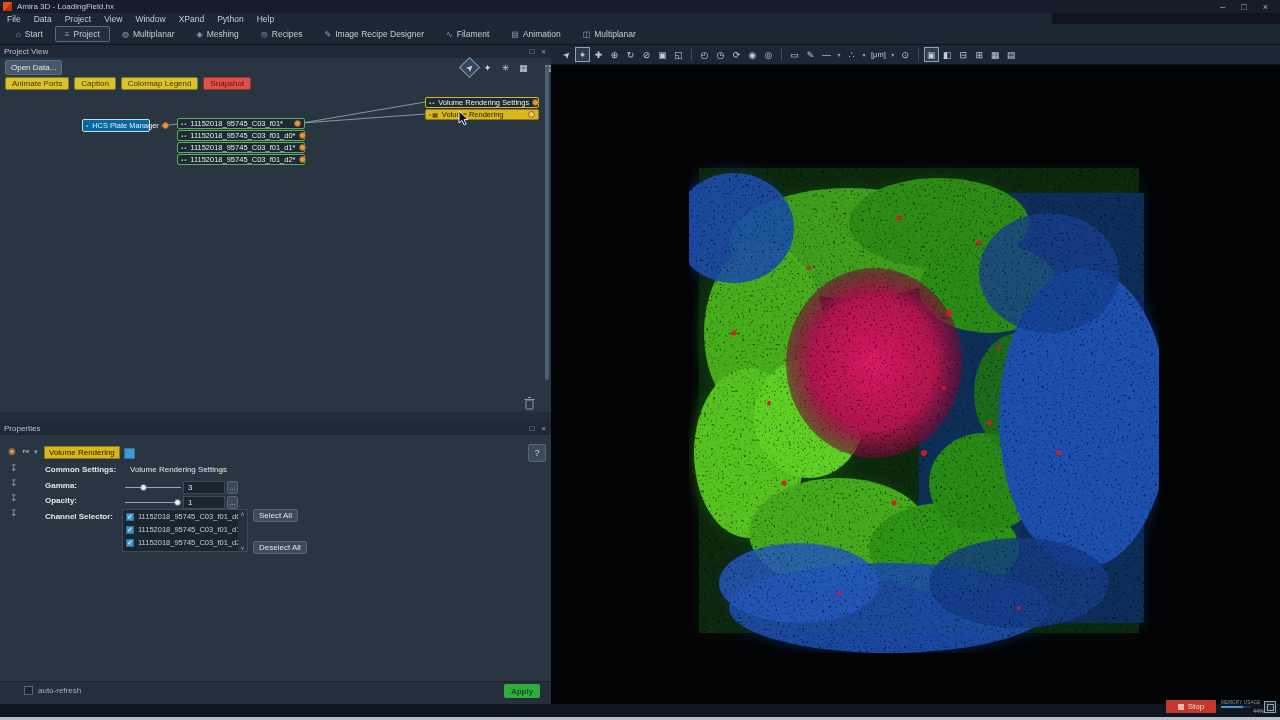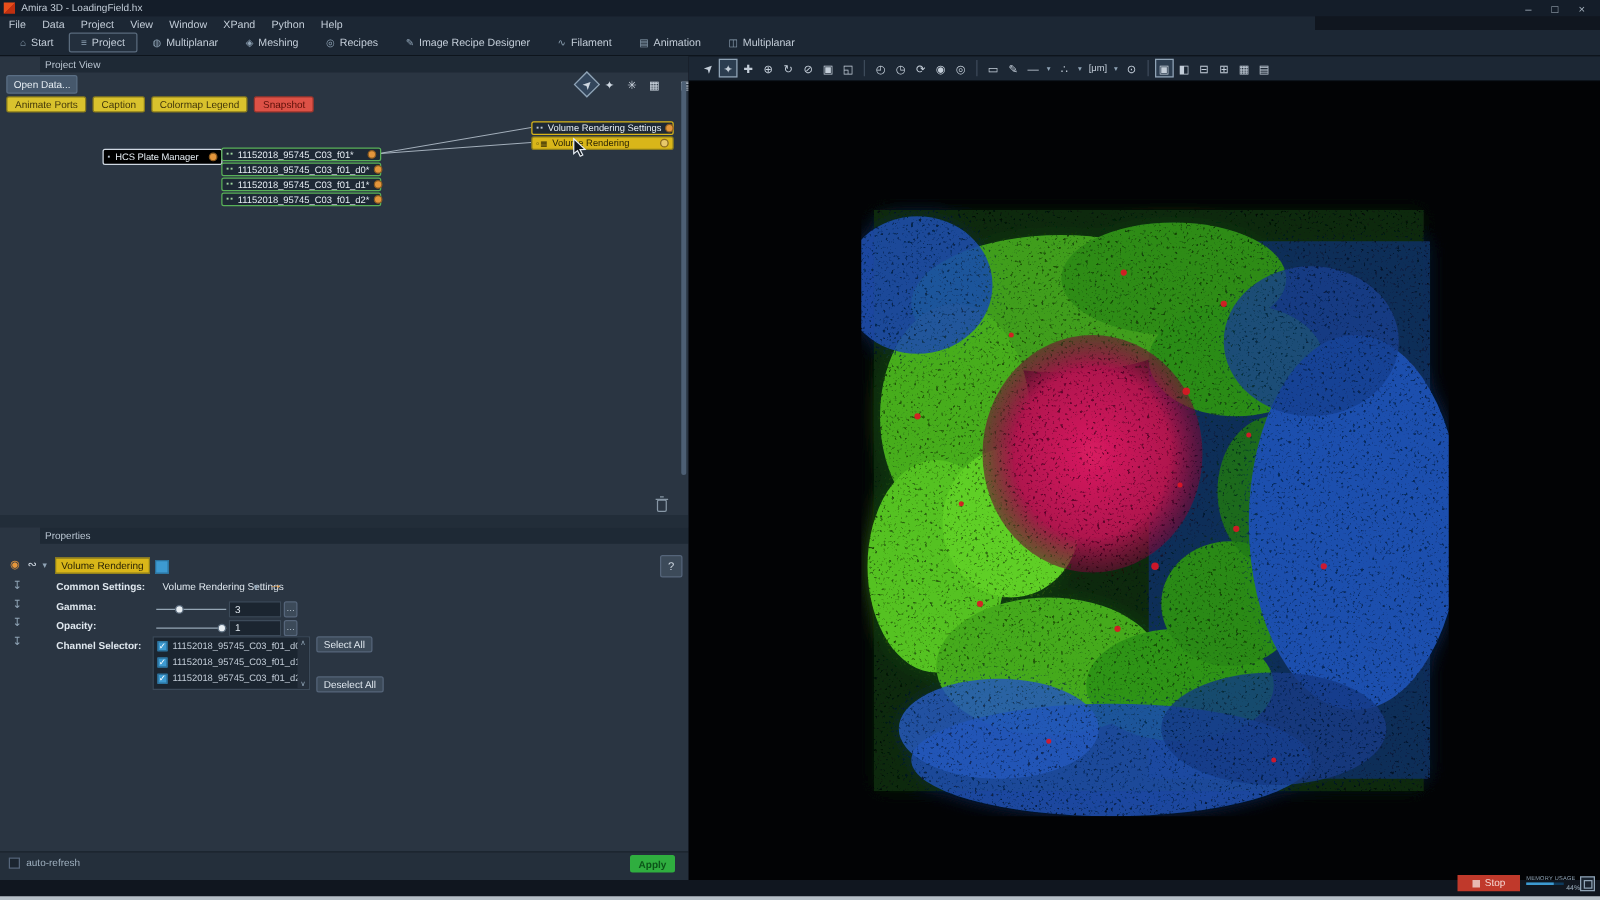--- a/index.html
+++ b/index.html
@@ -23,21 +23,21 @@
   .tabbar{position:absolute;left:0;top:24px;width:1280px;height:21px;background:#1c2734;
           border-bottom:1px solid #0d141c;display:flex;align-items:center;padding-left:6px;
           box-sizing:border-box;gap:2px;font-size:8.5px;}
   .tab{display:flex;align-items:center;gap:4px;padding:2px 9px;color:#c3cdd8;border:1px solid transparent;border-radius:2px;}
   .tab.active{border-color:#5a6b7d;background:#232f3d;}
   .tic{font-size:8px;color:#8fa3b5;}
 
   
   #left{position:absolute;left:0;top:45px;width:551px;height:659px;background:#2a3542;overflow:hidden;}
   .phead{position:absolute;left:0;width:551px;height:13px;background:#1e2935;display:flex;
-         align-items:center;padding:0 5px 0 4px;box-sizing:border-box;color:#b9c5d1;font-size:8px;margin-left:32px;}
+         align-items:center;padding:0 5px 0 4px;box-sizing:border-box;color:#b9c5d1;font-size:8px;}
   .hbtns{margin-left:auto;display:flex;gap:7px;color:#9fb0bf;font-size:8px;}
   #pvHead{top:0;}
   #prHead{top:377px;}
 
   .open-data{position:absolute;left:5px;top:15px;height:13px;padding:0 5px;background:#46586c;
              border:1px solid #5a6e84;border-radius:2px;color:#e6edf3;font-size:8px;
              display:flex;align-items:center;}
   .chips{position:absolute;left:5px;top:32px;display:flex;gap:5px;}
   .chip{height:11px;padding:0 6px;border-radius:2px;background:#d9c22d;border:1px solid #8a7c1d;
         color:#43380a;font-size:8px;display:flex;align-items:center;}
@@ -49,21 +49,21 @@
   .mi.sel{border:1px solid #8fa3b5;background:#33465c;}
   .mi.gap{margin-left:7px;}
 
   .wires{position:absolute;left:0;top:0;width:551px;height:367px;pointer-events:none;}
 
   .node{position:absolute;height:11px;display:flex;align-items:center;box-sizing:border-box;
         border:1px solid;border-radius:2px;font-size:7.5px;padding:0 3px;gap:3px;white-space:nowrap;}
   .node .port{width:7px;height:7px;border-radius:50%;background:#e3963c;border:1px solid #8a5a20;
               margin-left:auto;box-sizing:border-box;flex:none;}
   .ng{font-size:6px;letter-spacing:1px;color:#b9c5d1;flex:none;}
-  .hcs{left:82px;top:74px;width:96px;height:13px;border-color:#cfd8e2;background:#000000;color:#e6edf3;}
+  .hcs{left:82px;top:74px;width:68px;height:13px;border-color:#cfd8e2;background:#0369a1;color:#e6edf3;}
   .gn{left:177px;width:128px;border-color:#58b158;background:#1e2935;color:#e6edf3;}
   .gn .ng{color:#9fd49f;}
   .vrs{left:425px;top:52px;width:114px;border-color:#d9b619;background:#1e2935;color:#e6edf3;}
   .vr{left:425px;top:64px;width:114px;border-color:#8a7c1d;background:#d9b619;color:#2b2405;}
   .vr .ng{color:#2b2405;}
   .vr .port{background:#e8c86a;border-color:#8a6a20;}
 
   .trash{position:absolute;left:523px;top:351px;opacity:.8;}
   .pv-scroll{position:absolute;left:545px;top:20px;width:4px;height:315px;background:#4d5f74;border-radius:2px;}
   .pgap{position:absolute;left:0;top:367px;width:551px;height:10px;background:#222d39;}
@@ -91,21 +91,21 @@
   .listbox{position:absolute;left:122px;top:464px;width:126px;height:43px;background:#1b2530;
            border:1px solid #3c4a59;box-sizing:border-box;overflow:hidden;}
   .litem{display:flex;align-items:center;gap:4px;height:13px;padding-left:3px;color:#c3cdd8;font-size:7.5px;}
   .cbx{width:8px;height:8px;background:#3d9ad1;border:1px solid #2b719c;color:#fff;font-size:7px;
        display:flex;align-items:center;justify-content:center;flex:none;box-sizing:border-box;}
   .lscroll{position:absolute;right:0;top:0;width:9px;height:100%;background:#26303c;display:flex;
            flex-direction:column;justify-content:space-between;align-items:center;color:#8fa3b5;font-size:6px;}
   .sbtn{position:absolute;left:253px;height:13px;background:#3c4a59;border:1px solid #55657a;border-radius:2px;
         color:#dfe7ee;font-size:8px;display:flex;align-items:center;padding:0 5px;box-sizing:border-box;white-space:nowrap;}
   .aband{position:absolute;left:0;top:636px;width:551px;height:23px;background:#242f3b;border-top:1px solid #1a232d;}
-  .aref{position:absolute;left:7px;top:641px;display:flex;gap:5px;align-items:center;color:#9fb0bf;font-size:8px;}
+  .aref{position:absolute;left:24px;top:641px;display:flex;gap:5px;align-items:center;color:#9fb0bf;font-size:8px;}
   .aref .box{width:9px;height:9px;border:1px solid #55657a;background:#1b2530;box-sizing:border-box;}
   .apply{position:absolute;left:504px;top:639px;width:36px;height:14px;background:#2fae3f;border-radius:2px;
          color:#0c5519;font-weight:bold;font-size:8px;display:flex;align-items:center;justify-content:center;}
 
   
   #viewport{position:absolute;left:551px;top:45px;width:729px;height:659px;background:#04070a;}
   .vtoolbar{position:absolute;left:0;top:0;width:729px;height:20px;background:#1c2734;border-bottom:1px solid #0d141c;
             display:flex;align-items:center;padding-left:8px;box-sizing:border-box;gap:1px;}
   .vti{width:15px;height:15px;display:flex;align-items:center;justify-content:center;color:#c3cdd8;
        font-size:9px;box-sizing:border-box;flex:none;}

